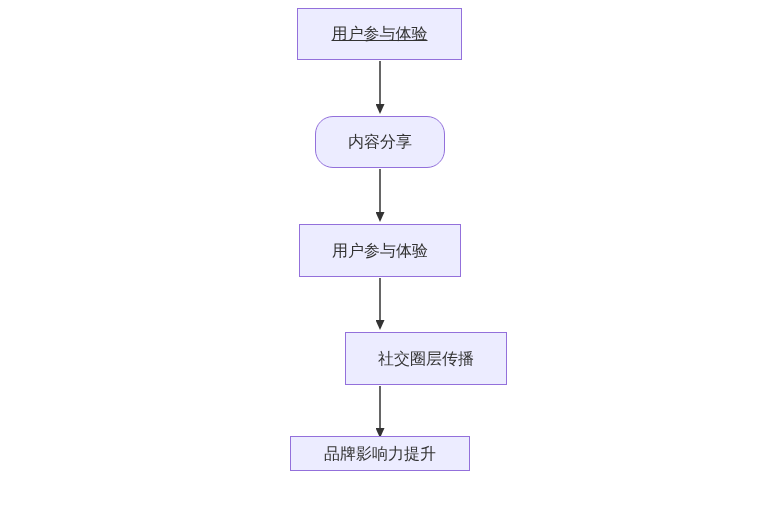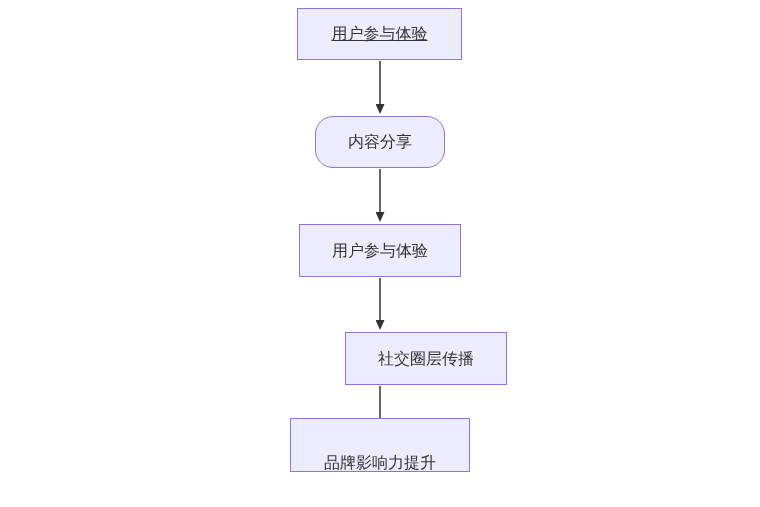--- a/index.html
+++ b/index.html
@@ -45,21 +45,21 @@
     border: 1px solid var(--node-border);
     color: var(--text);
     font-size: 16px;
     line-height: 1;
     white-space: nowrap;
   }
   #node-1 { left: 297px; top:   8px; width: 165px; height: 52px; text-decoration: underline; }
   #node-2 { left: 315px; top: 116px; width: 130px; height: 52px; border-radius: 18px; }
   #node-3 { left: 299px; top: 224px; width: 162px; height: 53px; }
   #node-4 { left: 299px; top: 332px; width: 162px; height: 53px; margin-left: 46px; }
-  #node-5 { left: 290px; top: 418px; width: 180px; height: 54px; align-items: flex-end; }
+  #node-5 { left: 290px; top: 436px; width: 180px; height: 35px; }
 </style>
 </head>
 <body>
 
 <div class="canvas">
 
   <svg class="edges" viewBox="0 0 760 507" xmlns="http://www.w3.org/2000/svg" aria-hidden="true">
     <defs>
       <marker id="arrowhead" markerUnits="userSpaceOnUse" markerWidth="10" markerHeight="9" refX="8" refY="4.5" orient="auto">
         <path d="M0,0 L10,4.5 L0,9 z"></path>

